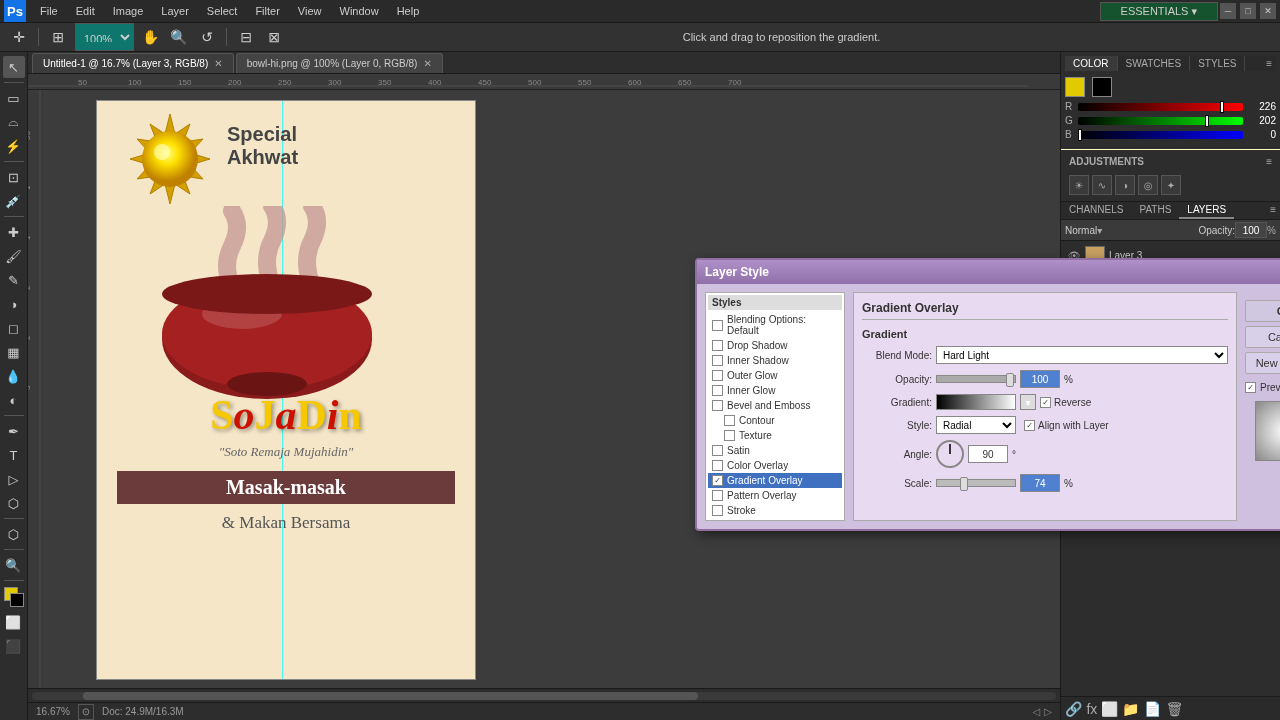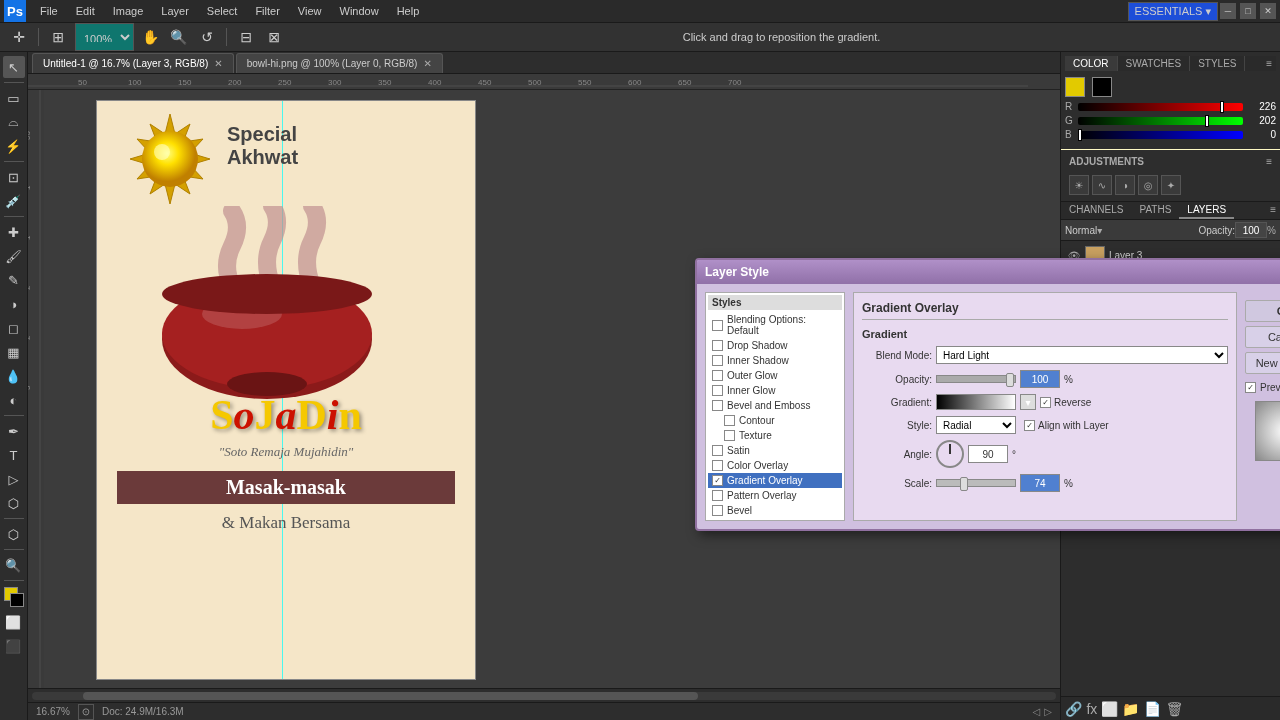--- a/index.html
+++ b/index.html
@@ -51,22 +51,22 @@
       background: #0f766e; border: 1px solid #555; color: #ccc;
       padding: 8px 4px; font-size: 11px; height: 28px;
     }
     .status-text {
       flex: 1;
       text-align: center;
       color: #ccc;
       font-size: 11px;
     }
     .essentials-btn {
-      color: #ccc; font-size: 11px; padding: 2px 6px;
-      background: #1d4ed8; border: 1px solid #555; cursor: pointer;
+      color: #ccc; font-size: 11px; padding: 2px 20px;
+      background: #14532d; border: 1px solid #555; cursor: pointer;
     }
     .win-controls { display: flex; gap: 4px; }
     .win-ctrl { width: 16px; height: 16px; background: #555; display: flex; align-items: center; justify-content: center; font-size: 9px; cursor: pointer; color: #ccc; }
 
     
     #main {
       display: flex;
       height: calc(720px - 52px);
     }
 
@@ -906,21 +906,21 @@
       <div class="style-item active">
         <div class="style-checkbox checked"></div>
         <span>Gradient Overlay</span>
       </div>
       <div class="style-item">
         <div class="style-checkbox"></div>
         <span>Pattern Overlay</span>
       </div>
       <div class="style-item">
         <div class="style-checkbox"></div>
-        <span>Bevel</span>
+        <span>Stroke</span>
       </div>
     </div>
 
     <div class="gradient-panel">
       <div class="gradient-panel-title">Gradient Overlay</div>
       <div class="gradient-sub-title">Gradient</div>
 
       <div class="form-row">
         <span class="form-label">Blend Mode:</span>
         <select class="form-select">

